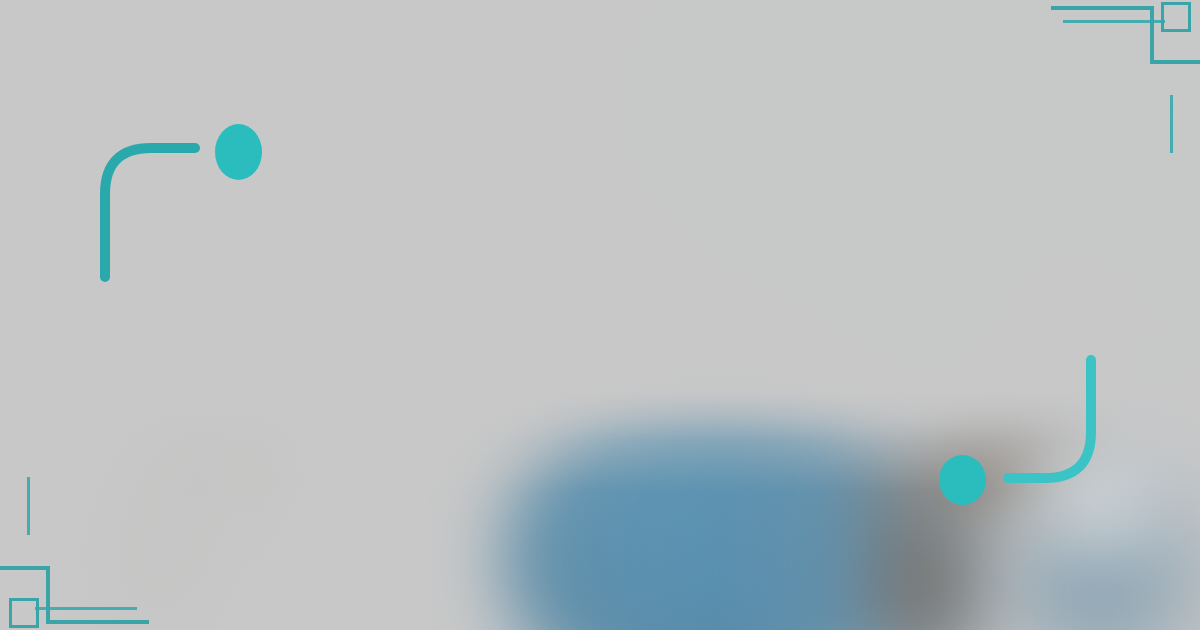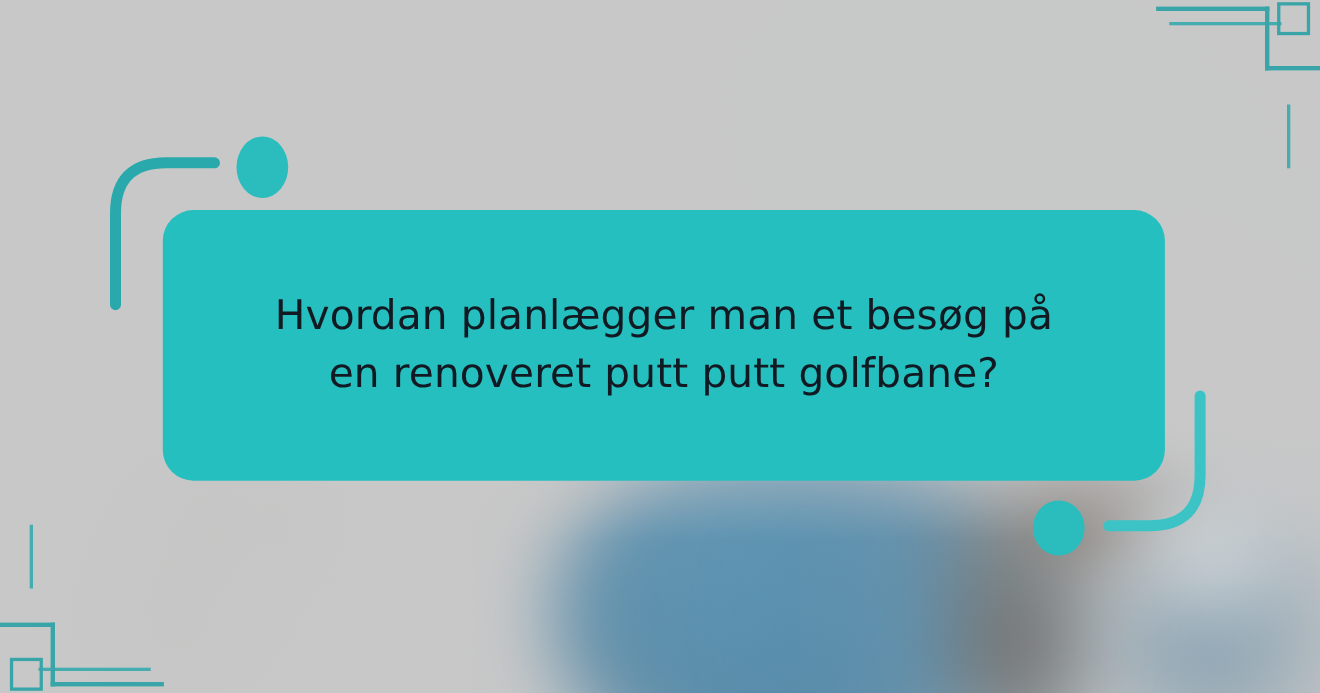--- a/index.html
+++ b/index.html
@@ -184,17 +184,14 @@
   <svg class="elbow" style="left:96px; top:136px; width:110px; height:150px;" width="110" height="150" viewBox="0 0 110 150">
     <path d="M 9 141 L 9 58 Q 9 12 55 12 L 99 12" fill="none" stroke="#2aa9ac" stroke-width="10" stroke-linecap="round"></path>
   </svg>
   <div class="dot" style="left:215px; top:124px; width:47px; height:56px;"></div>
 
   <svg class="elbow" style="left:1000px; top:352px; width:110px; height:140px;" width="110" height="140" viewBox="0 0 110 140">
     <path d="M 91 8 L 91 80 Q 91 126 45 126 L 8 126" fill="none" stroke="#3cc3c6" stroke-width="10" stroke-linecap="round"></path>
   </svg>
   <div class="dot" style="left:939px; top:455px; width:47px; height:50px;"></div>
 
-  <div class="card">
-    <div class="card-title">Hvordan planlægger man et besøg på en renoveret putt putt golfbane?</div>
-  </div>
 
 </div>
 
 </body></html>

